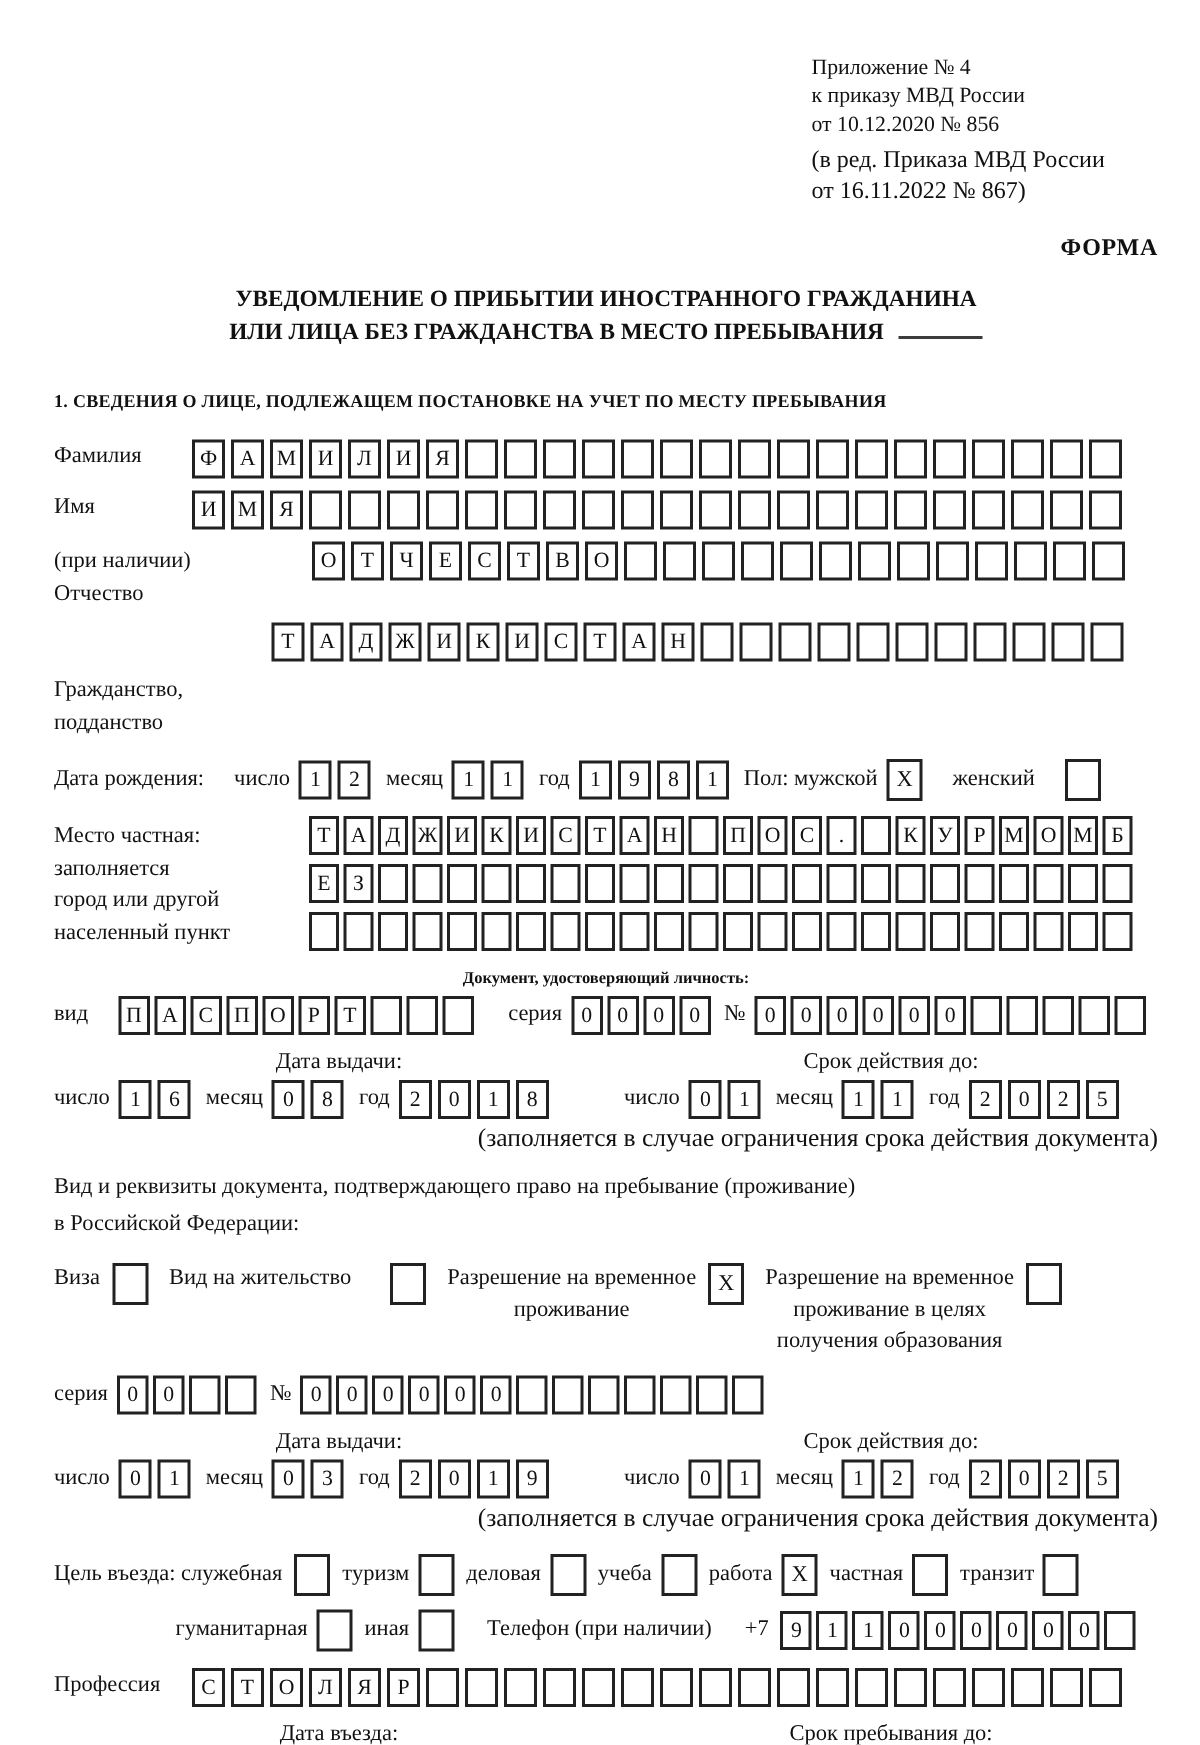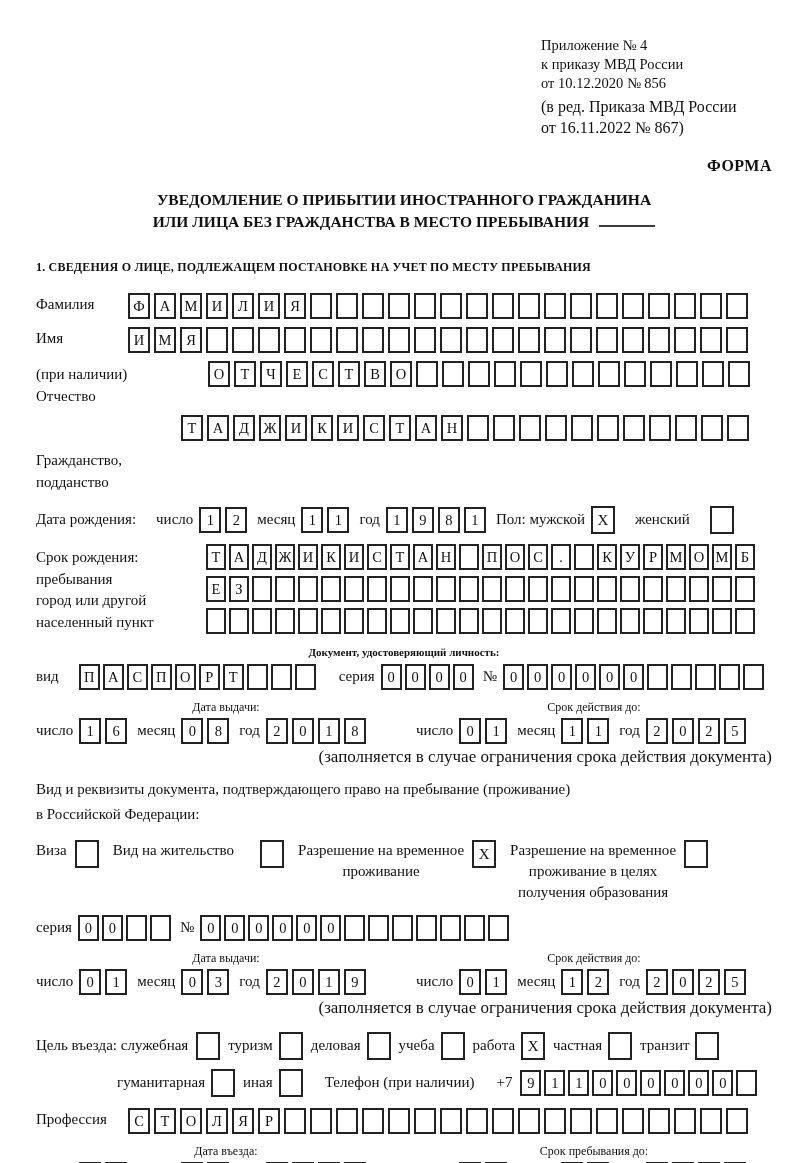--- a/index.html
+++ b/index.html
@@ -40,21 +40,21 @@
     text-align:center; font-size:15px; line-height:24px; vertical-align:middle; background:#fff;
   }
 
   .inline-row { display:flex; align-items:center; gap:6px; flex-wrap:nowrap; }
   .gap-l { margin-left:14px; }
 
   .doc-head { text-align:center; font-weight:bold; font-size:11px; margin-top:12px; }
 
   .two-col { display:flex; margin-top:10px; }
   .date-col { }
-  .date-col .date-head { text-align:center; font-size:12px; margin-bottom:3px; }
+  .date-col .date-head { text-align:center; font-size:15px; margin-bottom:3px; }
   .col-l { width:380px; }
   .col-r { width:356px; }
   .note { font-size:17px; text-align:right; margin-top:3px; padding-right:0; }
 
   .opt { display:flex; align-items:flex-start; gap:8px; }
   .opt .olabel { text-align:center; line-height:1.4; }
   .optrow { display:flex; align-items:flex-start; gap:14px; margin-top:12px; }
 
   .purp { display:flex; align-items:center; gap:8px; margin-top:14px; flex-wrap:nowrap; }
   .purp .pair { display:flex; align-items:center; gap:6px; }
@@ -118,22 +118,22 @@
     <span>год</span>
     <span class="boxrow"><span class="bx">1</span><span class="bx">9</span><span class="bx">8</span><span class="bx">1</span></span>
     <span>Пол: мужской</span>
     <span class="cbx">X</span>
     <span class="gap-l">женский</span>
     <span class="cbx gap-l"></span>
   </div>
 
   <div class="frow tight" style="margin-top:10px;">
     <div class="lbl w170 lblstack">
-      <div>Срок рождения:</div>
-      <div>пребывания</div>
+      <div>Место частная:</div>
+      <div>заполняется</div>
       <div>город или другой</div>
       <div>населенный пункт</div>
     </div>
     <div>
       <div class="boxrow" style="display:block;margin-bottom:6px;"><span class="bx">Т</span><span class="bx">А</span><span class="bx">Д</span><span class="bx">Ж</span><span class="bx">И</span><span class="bx">К</span><span class="bx">И</span><span class="bx">С</span><span class="bx">Т</span><span class="bx">А</span><span class="bx">Н</span><span class="bx"></span><span class="bx">П</span><span class="bx">О</span><span class="bx">С</span><span class="bx">.</span><span class="bx"></span><span class="bx">К</span><span class="bx">У</span><span class="bx">Р</span><span class="bx">М</span><span class="bx">О</span><span class="bx">М</span><span class="bx">Б</span></div>
       <div class="boxrow" style="display:block;margin-bottom:6px;"><span class="bx">Е</span><span class="bx">З</span><span class="bx"></span><span class="bx"></span><span class="bx"></span><span class="bx"></span><span class="bx"></span><span class="bx"></span><span class="bx"></span><span class="bx"></span><span class="bx"></span><span class="bx"></span><span class="bx"></span><span class="bx"></span><span class="bx"></span><span class="bx"></span><span class="bx"></span><span class="bx"></span><span class="bx"></span><span class="bx"></span><span class="bx"></span><span class="bx"></span><span class="bx"></span><span class="bx"></span></div>
       <div class="boxrow" style="display:block;"><span class="bx"></span><span class="bx"></span><span class="bx"></span><span class="bx"></span><span class="bx"></span><span class="bx"></span><span class="bx"></span><span class="bx"></span><span class="bx"></span><span class="bx"></span><span class="bx"></span><span class="bx"></span><span class="bx"></span><span class="bx"></span><span class="bx"></span><span class="bx"></span><span class="bx"></span><span class="bx"></span><span class="bx"></span><span class="bx"></span><span class="bx"></span><span class="bx"></span><span class="bx"></span><span class="bx"></span></div>
     </div>
   </div>
 

